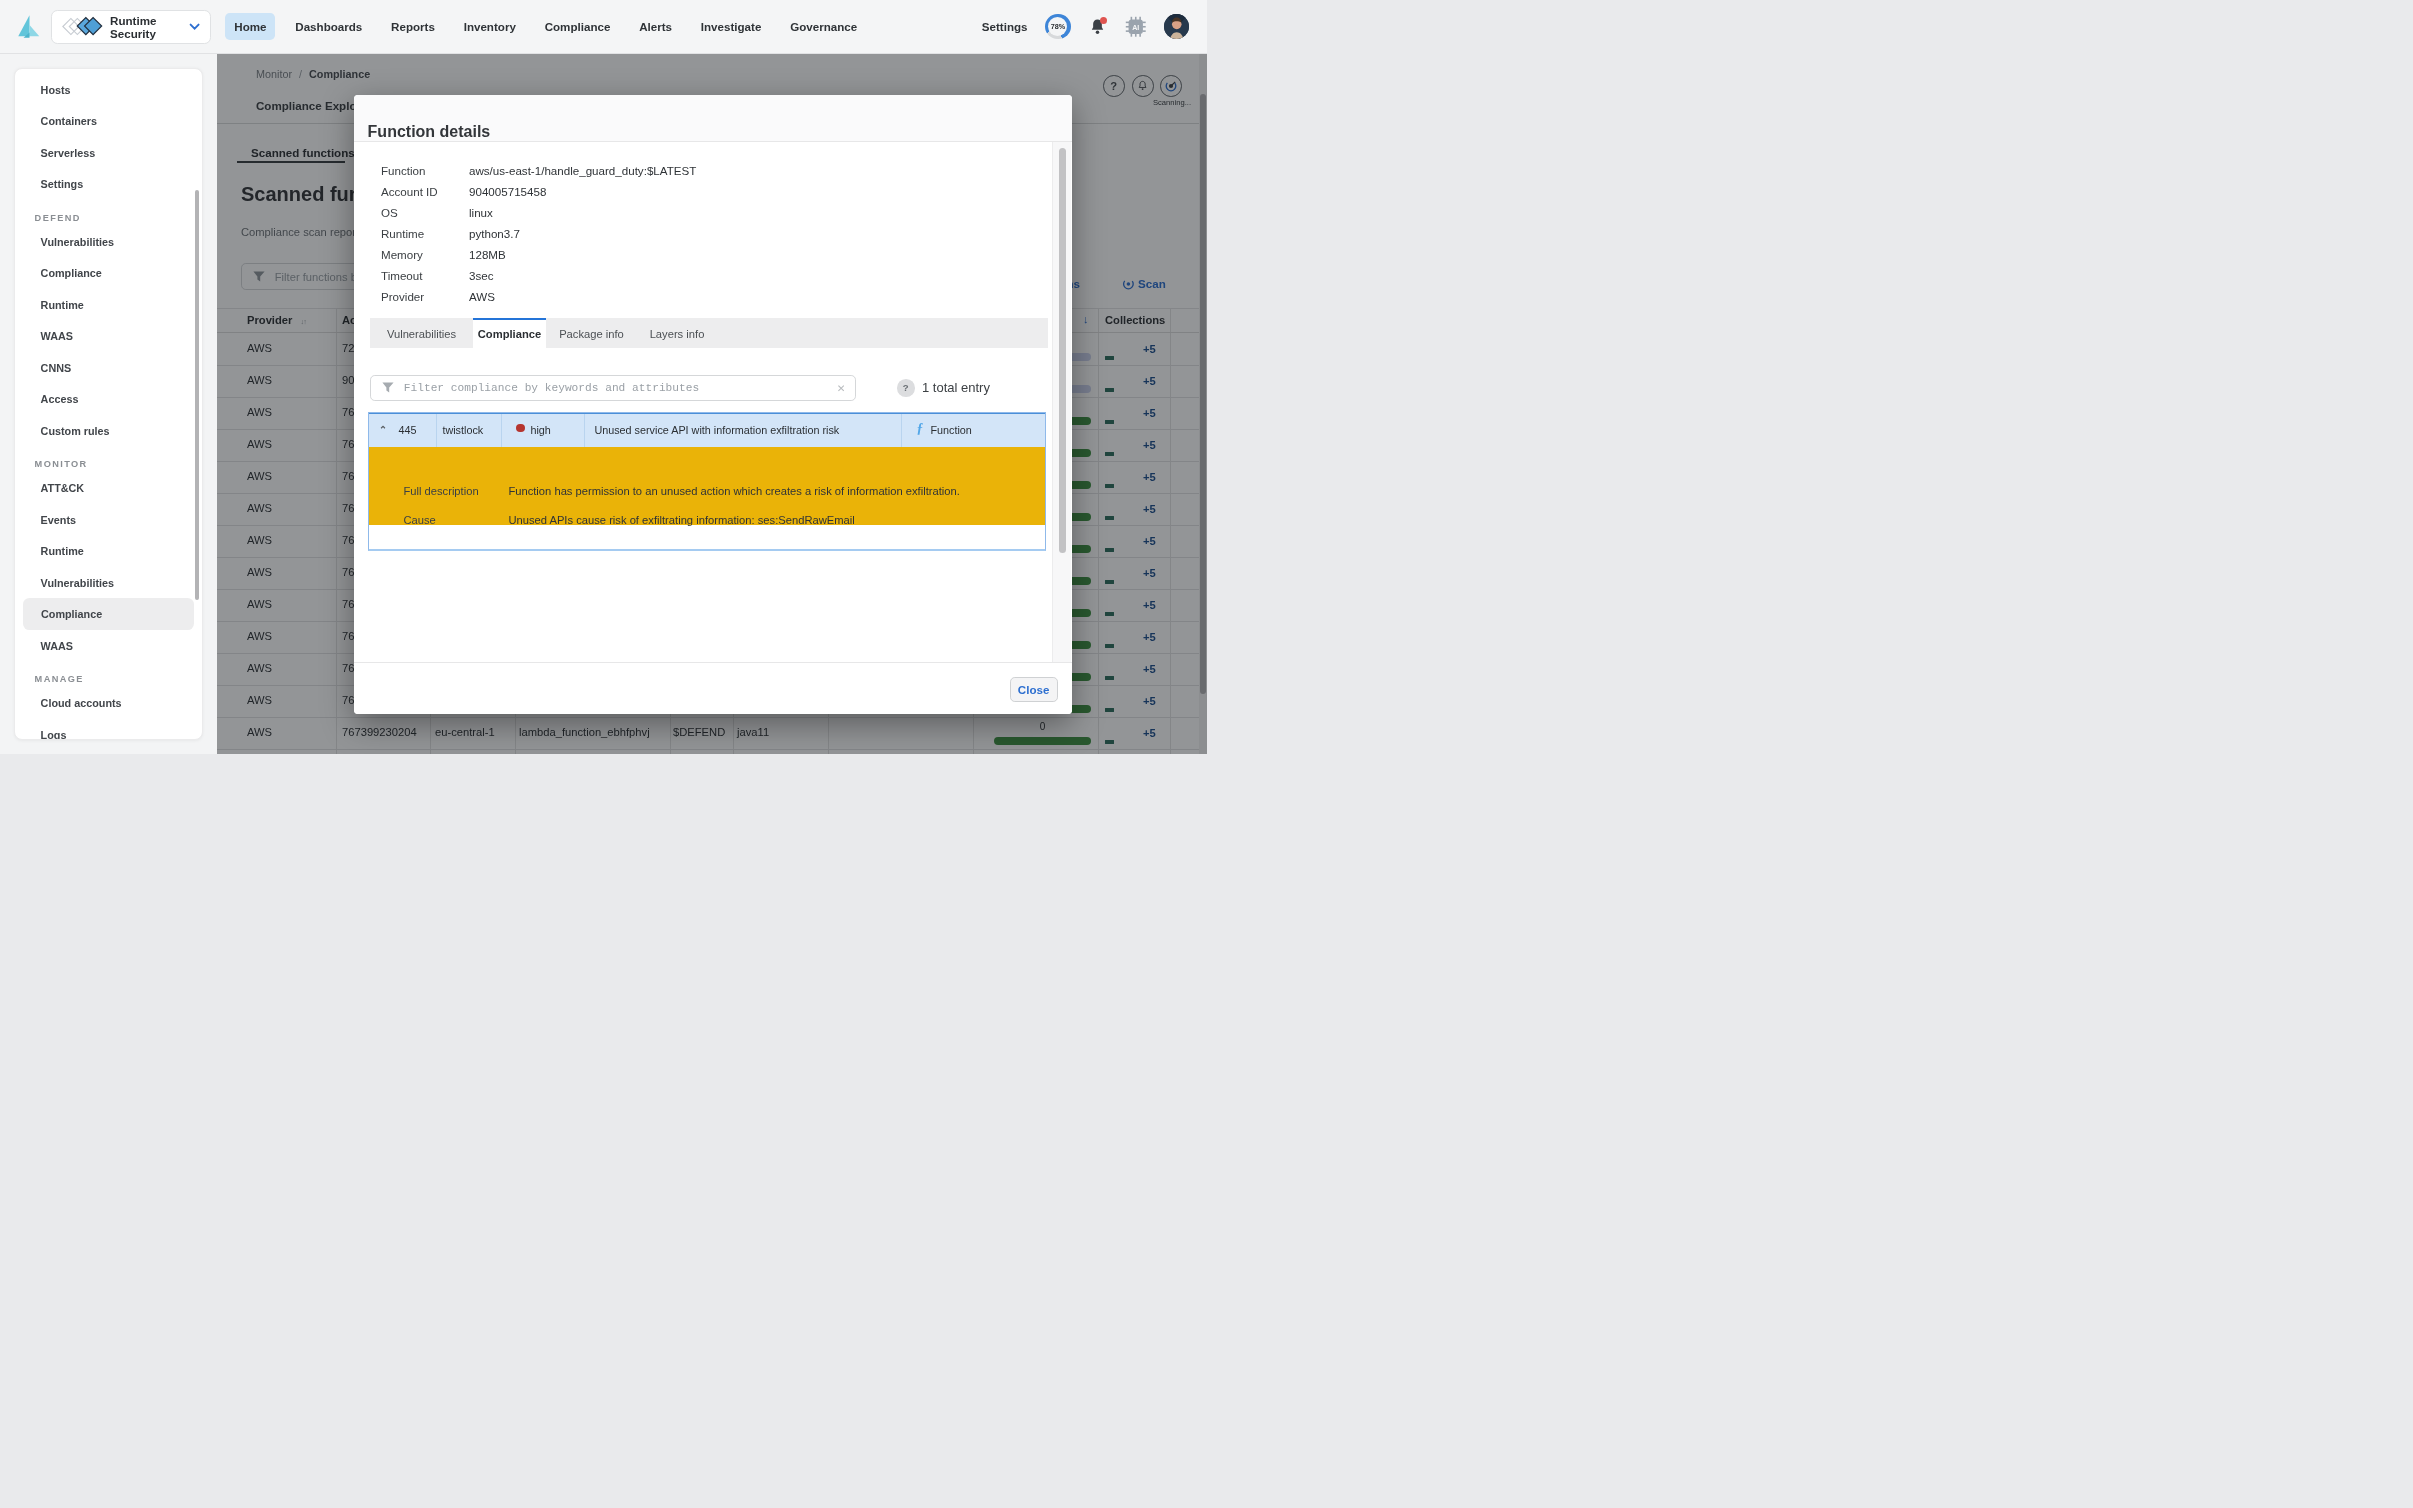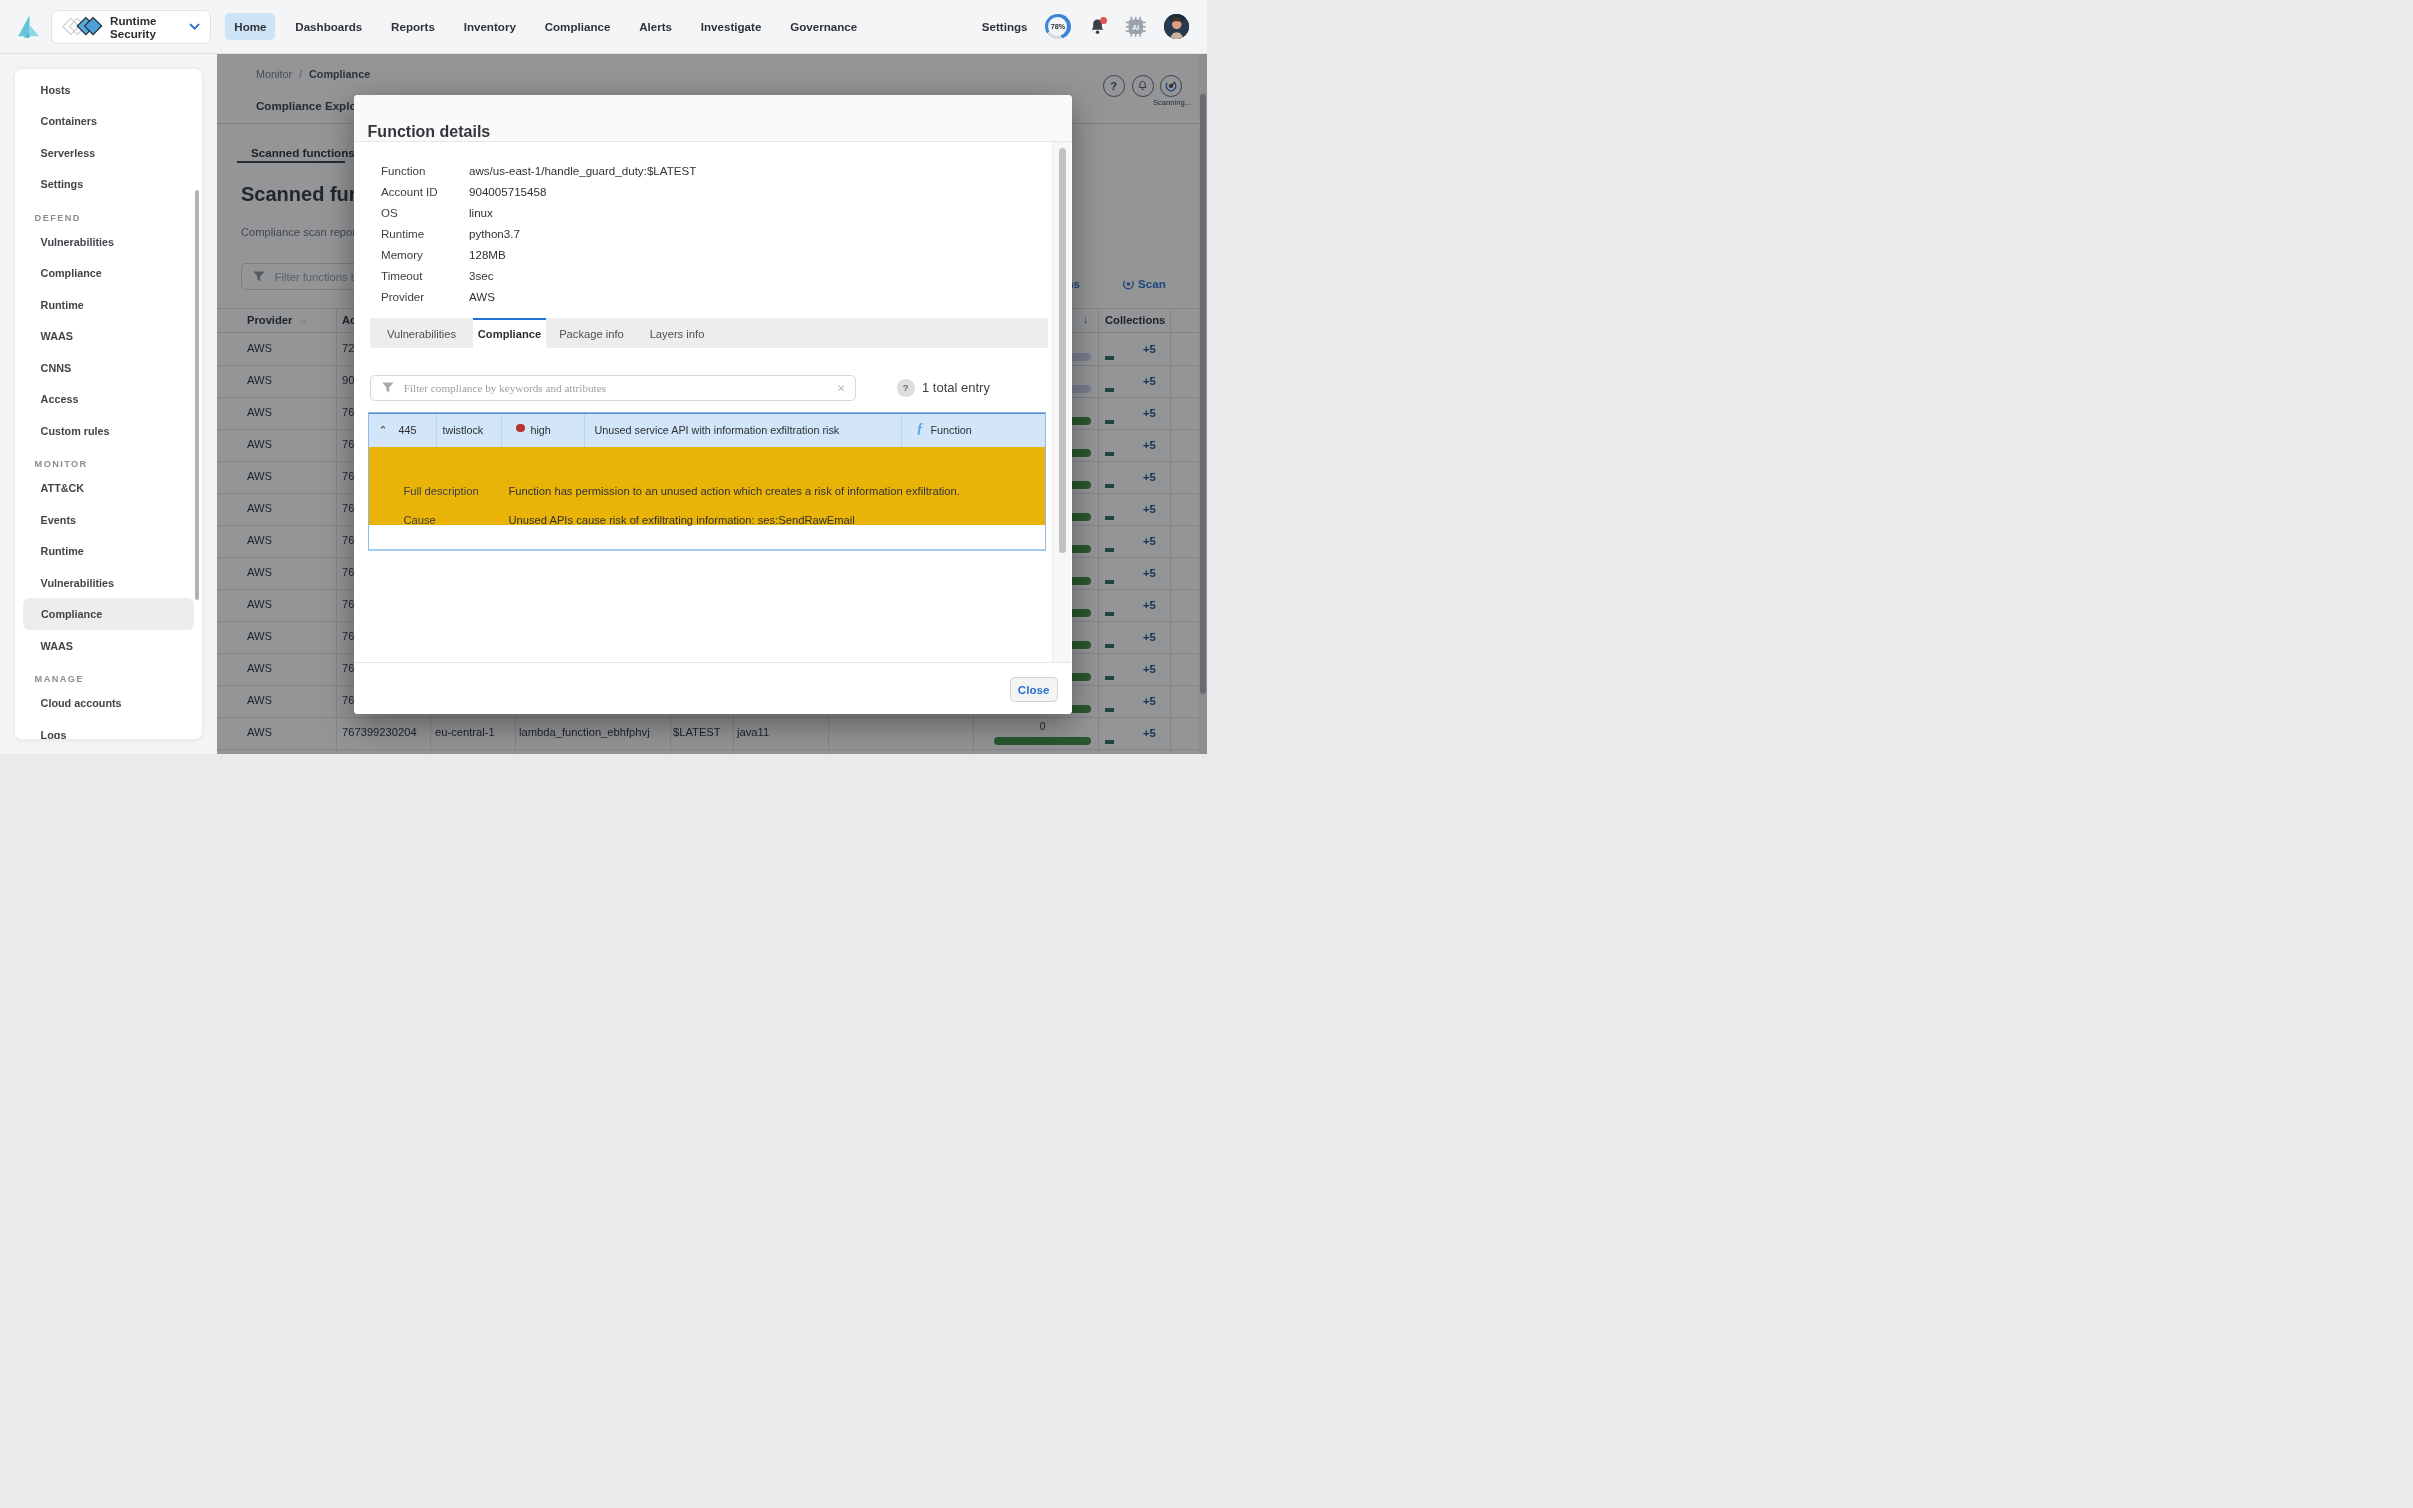--- a/index.html
+++ b/index.html
@@ -92,21 +92,21 @@
   .m-title { margin-left:13.6px; font-size:16px; font-weight:700; color:#33363a; }
   .m-fields { position:absolute; left:27px; top:65px; }
   .m-frow { height:21px; display:flex; align-items:center; font-size:11.6px; }
   .m-flabel { width:88px; color:#3c4044; } .m-fvalue { color:#2f3337; }
   .m-tabs { position:absolute; left:16px; top:223px; width:678px; height:30px; background:#ededee; display:flex; }
   .m-tab { height:30px; display:flex; align-items:center; justify-content:center; font-size:11.2px; color:#4c5054;
            cursor:pointer; border-top:2.4px solid transparent; }
   .m-tab.active { background:#fff; border-top:2.4px solid #2474d8; font-weight:700; color:#2b2f33; }
   .m-filter { position:absolute; left:16px; top:280px; width:486px; height:26px; border:1.2px solid #d5d7d9;
               border-radius:4.8px; display:flex; align-items:center; padding:0 9.6px 0 11.2px; gap:9.6px; }
-  .m-filter input { border:0; outline:0; flex:1; font-size:11.2px; font-family:Liberation Serif, serif; color:#3c4044; }
+  .m-filter input { border:0; outline:0; flex:1; font-size:11.2px; font-family:Liberation Mono, monospace; color:#3c4044; }
   .m-filter input::placeholder { color:#9aa0a6; }
   .m-clear { color:#b9bcbf; font-size:10.4px; cursor:pointer; }
   .m-help { position:absolute; left:543px; top:284px; width:17.6px; height:17.6px; border-radius:50%; background:#dcdddf;
             display:flex; align-items:center; justify-content:center; font-size:9.6px; font-weight:700; color:#6b7075; cursor:pointer; }
   .m-entries { position:absolute; left:568px; top:280px; height:26px; line-height:26px; font-size:13px; color:#3c4044; }
   .m-table { position:absolute; left:14.4px; top:317px; width:678px; }
   .mt-head { position:relative; height:26px; border:0.8px solid #e4e4e5; border-bottom:0; font-size:10.8px; font-weight:700; color:#2e3236; }
   .mt-head span.lbl { position:absolute; top:6.4px; }
   .mt-vline { position:absolute; top:0; width:0.8px; height:26px; background:#e4e4e5; }
   .sel-box { position:relative; width:678px; height:139px; border:1.2px solid #8fb9ea; border-bottom:2.4px solid #a5cbf1; }
@@ -496,21 +496,21 @@
               <span class="dash b3"></span>
             </div>
             <span class="c-plus">+5</span>
           </div>
 
           <div class="bg-row">
             <span class="c-prov">AWS</span>
             <span class="c-acct">767399230204</span>
             <span class="c-region">eu-central-1</span>
             <span class="c-fn">lambda_function_ebhfphvj</span>
-            <span class="c-ver">$LATEST</span>
+            <span class="c-ver">$DEFEND</span>
             <span class="c-rt">java11</span>
             <span class="c-count">0</span>
             <div class="rbar ok"></div>
             <div class="dashes">
               <span class="dash b1"></span>
               <span class="dash b2"></span>
               <span class="dash b3"></span>
             </div>
             <span class="c-plus">+5</span>
           </div>

